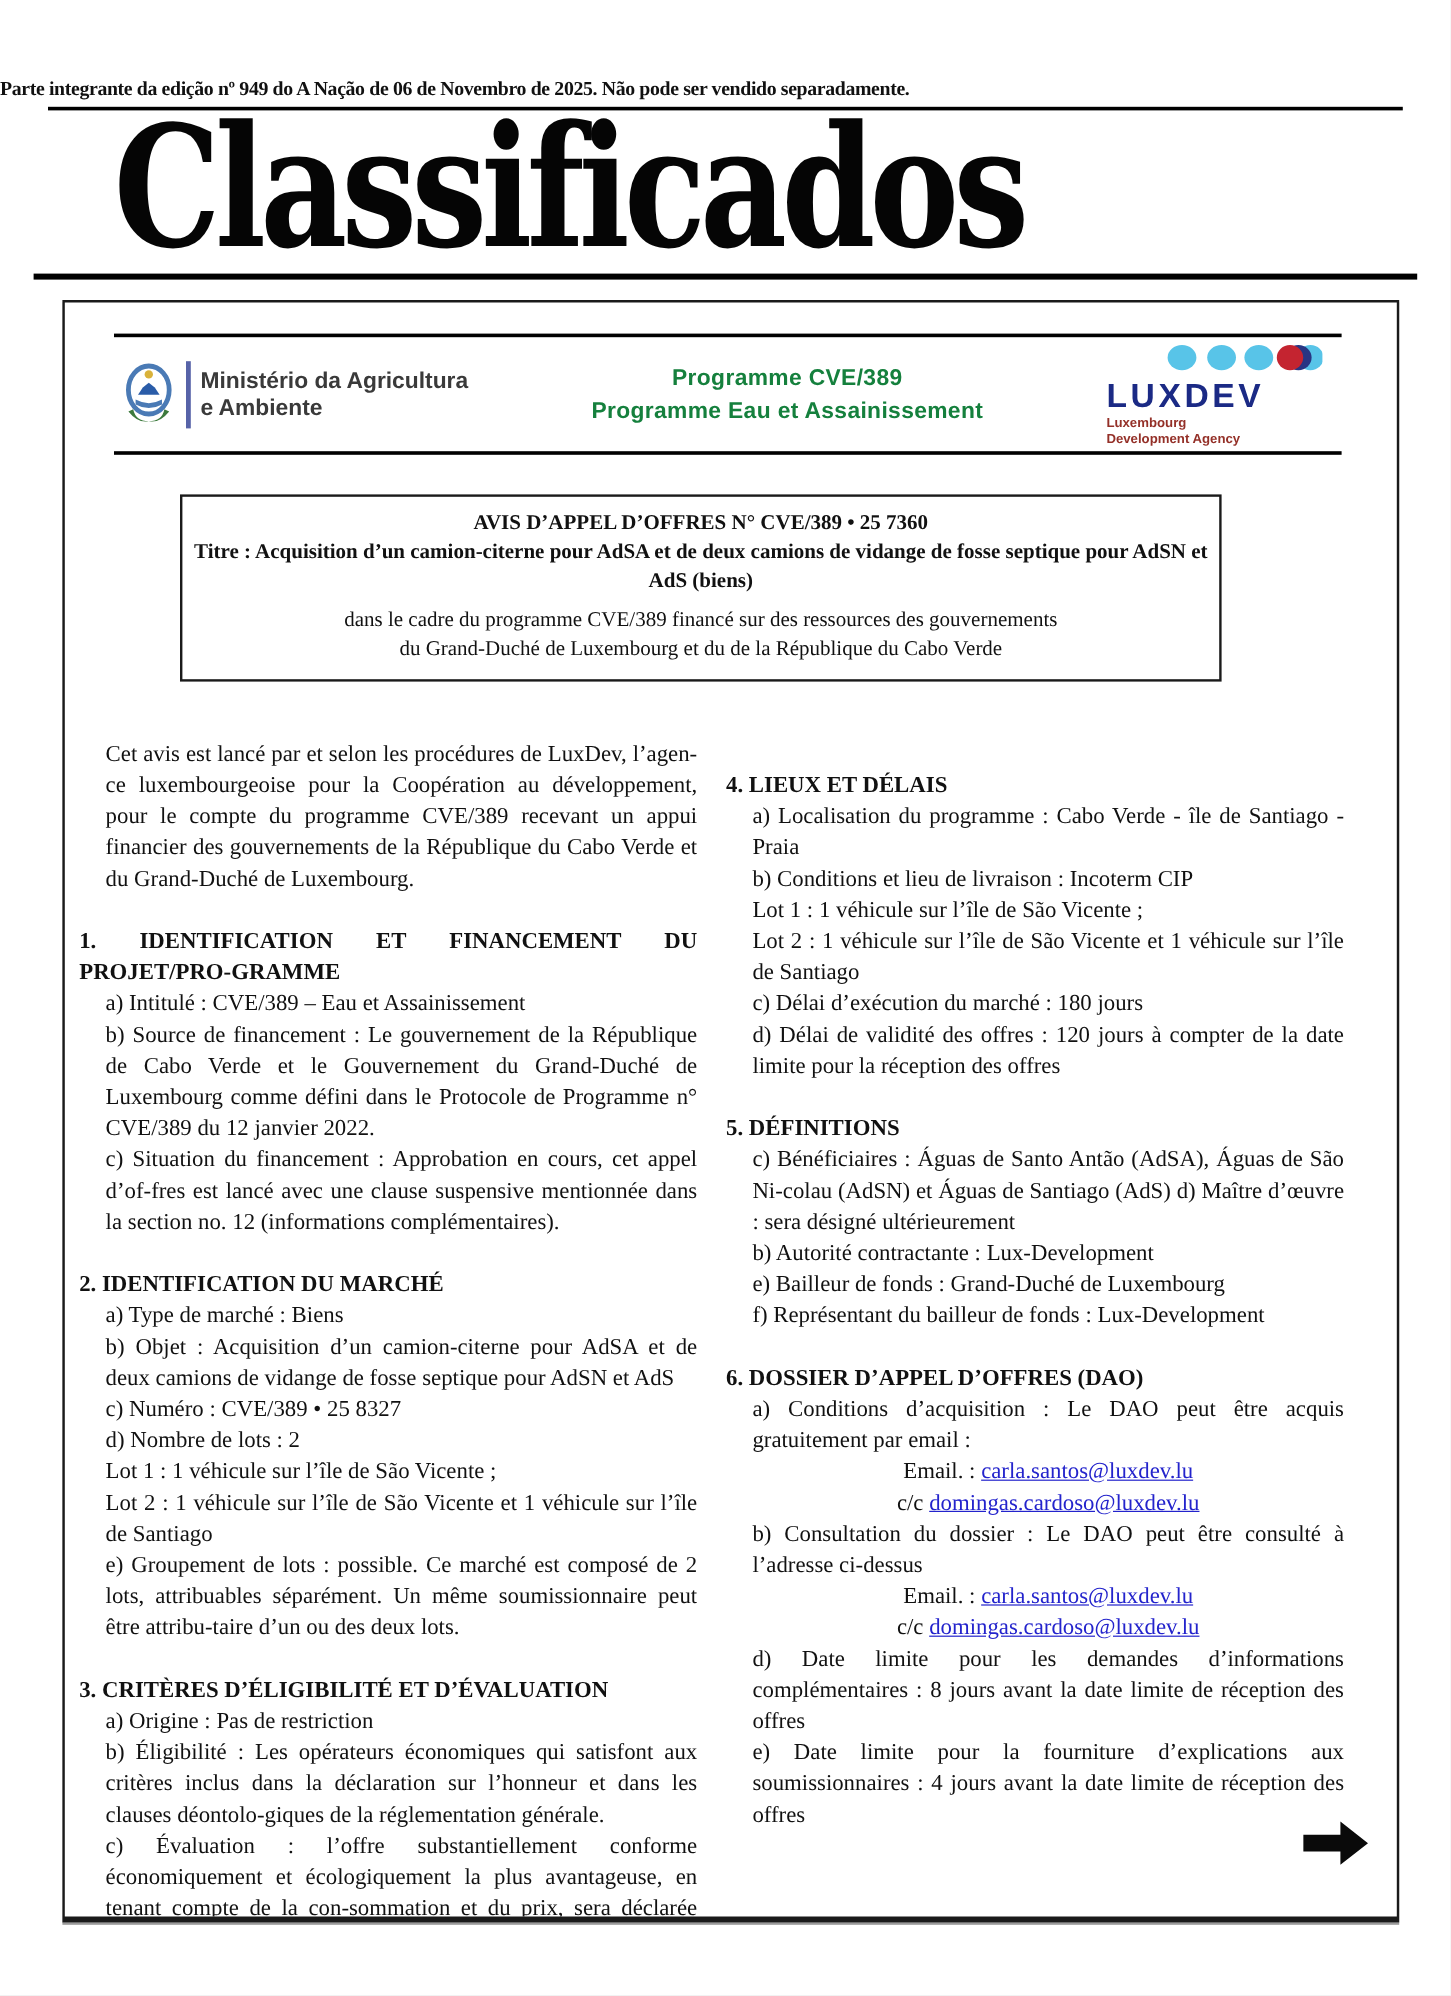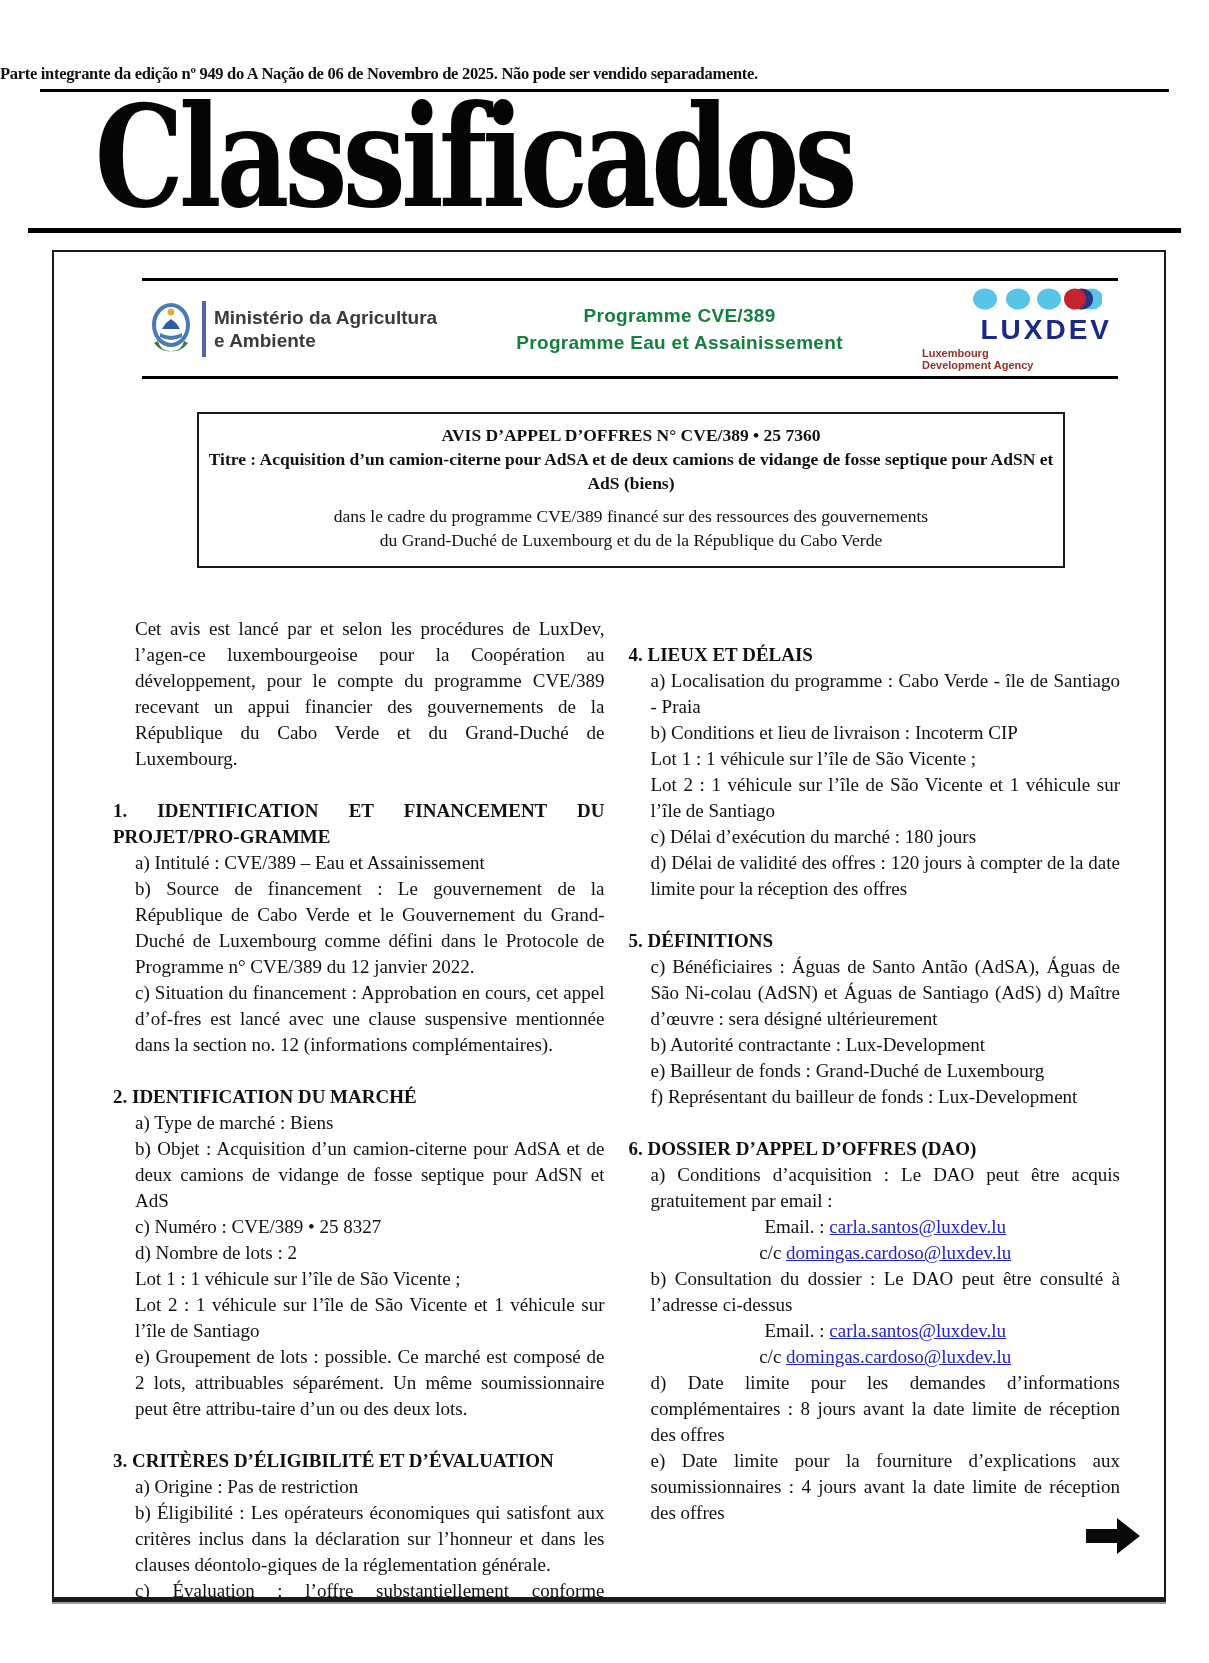--- a/index.html
+++ b/index.html
@@ -14,35 +14,35 @@
   
   .masthead{text-align:left;height:133px;overflow:visible;}
   .masthead-inner{display:inline-block;font-family:"DejaVu Serif",serif;font-weight:bold;
         font-size:140px;line-height:130px;letter-spacing:-6px;transform:scaleX(0.8);
         transform-origin:center;color:#050505;}
   .rule-mid{height:5px;background:#000;margin:3px 28px 0 28px;}
 
   
   .box{margin:17px 0 0 52px;width:1114px;height:1352px;border:2px solid #1a1a1a;
        border-bottom-width:5px;box-shadow:0 2px 0 #9a9a9a;box-sizing:border-box;
-       position:relative;overflow:hidden;background:#fff;padding-left:47px;}
+       position:relative;overflow:hidden;background:#fff;}
 
   
   .partner-bar{margin:26px 46px 0 41px;border-top:3px solid #000;border-bottom:3px solid #000;
        display:flex;align-items:center;justify-content:space-between;padding:10px 6px;height:101px;
        box-sizing:border-box;}
   .ministry{display:flex;align-items:center;gap:8px;}
   .ministry-bar{width:4px;height:56px;background:#5763a8;}
   .ministry-name{font-family:"Liberation Sans",sans-serif;font-weight:bold;color:#3a3a3a;
        font-size:19px;line-height:23px;filter:blur(0.3px);}
   .programme{text-align:center;font-family:"Liberation Sans",sans-serif;font-weight:bold;
        font-size:19px;line-height:27px;color:#15803d;letter-spacing:0.3px;filter:blur(0.55px);}
   .luxdev{width:190px;}
   .luxdev-word{font-family:"Liberation Sans",sans-serif;font-weight:bold;font-size:28px;
-       letter-spacing:3px;color:#1b2a85;line-height:28px;filter:blur(0.3px);text-align:right;}
+       letter-spacing:3px;color:#1b2a85;line-height:28px;filter:blur(0.3px);}
   .luxdev-tag{font-family:"Liberation Sans",sans-serif;font-weight:bold;font-size:11px;
        line-height:12.5px;color:#943028;margin-top:3px;filter:blur(0.4px);}
 
   
   .notice{margin:33px 0 0 96px;width:868px;border:2px solid #1a1a1a;box-sizing:border-box;
        padding:9px 8px 14px 8px;text-align:center;}
   .notice-line{font-weight:bold;font-size:17.5px;line-height:24px;}
   .notice-sub{font-size:17.5px;line-height:24px;}
   .notice-sub.first{margin-top:9px;}
 

